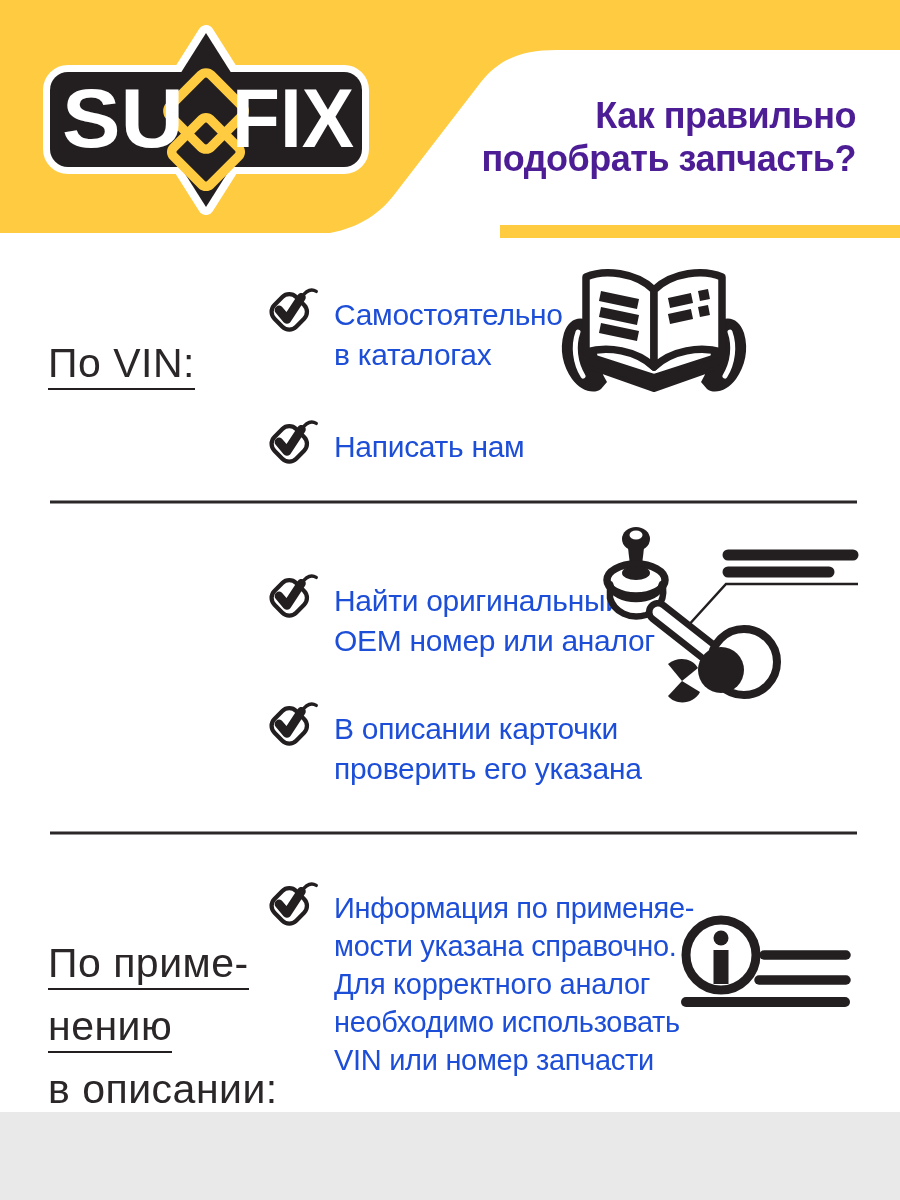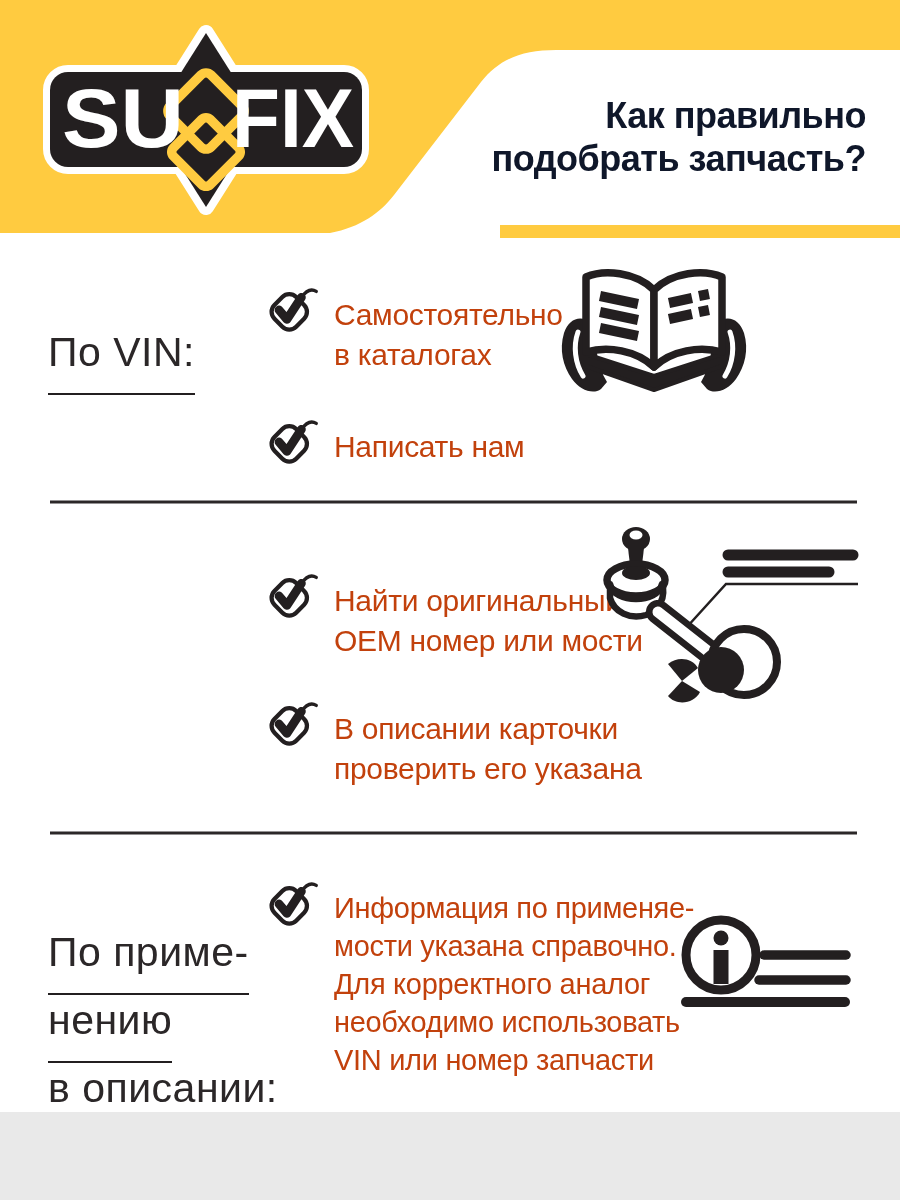--- a/index.html
+++ b/index.html
@@ -7,37 +7,38 @@
     position:relative; width:900px; height:1112px; margin:0 auto;
     background:#ffffff; overflow:hidden;
     font-family:"Liberation Sans", sans-serif;
     color:#231f20;
   }
   .abs{position:absolute;}
   svg{display:block;}
 
   
   .page-title{
-    position:absolute; top:94px; right:34px; width:440px;
+    position:absolute; top:94px; right:44px; width:440px;
     text-align:right; font-weight:bold; font-size:36px; line-height:43px;
-    letter-spacing:-0.5px; color:#0f172a;
+    letter-spacing:-0.5px; color:#4c1d95;
   }
 
   
   .sec-heading{position:absolute; left:48px; display:flex; flex-direction:column; align-items:flex-start;}
   .sec-heading span{
     display:inline-block; font-size:41px; line-height:41px; letter-spacing:0.5px;
-    padding-bottom:20px; margin-bottom:5px; border-bottom:2.5px solid #231f20;
+    padding-bottom:4px; margin-bottom:5px; border-bottom:2.5px solid #231f20;
     color:#2b2728;
+    margin-top:11px;
   }
 
   
   .item{position:absolute; left:266px; display:flex; align-items:flex-start;}
   .item .check{width:54px; height:52px; flex:0 0 54px; margin-right:14px;}
-  .item .lines{margin-top:11px; font-size:30px; line-height:40px; letter-spacing:-0.3px; color:#c2410c;}
+  .item .lines{margin-top:11px; font-size:30px; line-height:40px; letter-spacing:-0.3px; color:#1d4ed8;}
   .item .lines div{white-space:nowrap;}
   .item.small .lines{font-size:29px; line-height:38px;}
 </style>
 </head>
 <body>
 
 <div class="page">
 
   <svg class="abs" style="left:0;top:0" width="900" height="1200" viewBox="0 0 900 1200">
     <path d="M0,0 L900,0 L900,50 L556,50 C522,50 499,59 481,82 L394,195 C380,213 361,227 330,233 L0,233 Z" fill="#ffcb40"></path>
@@ -129,21 +130,21 @@
     </g>
   </svg>
 
 
   <div class="item" style="top:570px">
     <svg class="check" viewBox="0 0 58 54">
         <use href="#check-icon"></use>
       </svg>
     <div class="lines">
       <div>Найти оригинальный</div>
-      <div>OEM номер или мости</div>
+      <div>OEM номер или аналог</div>
     </div>
   </div>
 
   <div class="item" style="top:698px">
     <svg class="check" viewBox="0 0 58 54">
         <use href="#check-icon"></use>
       </svg>
     <div class="lines">
       <div>В описании карточки</div>
       <div>проверить его указана</div>

